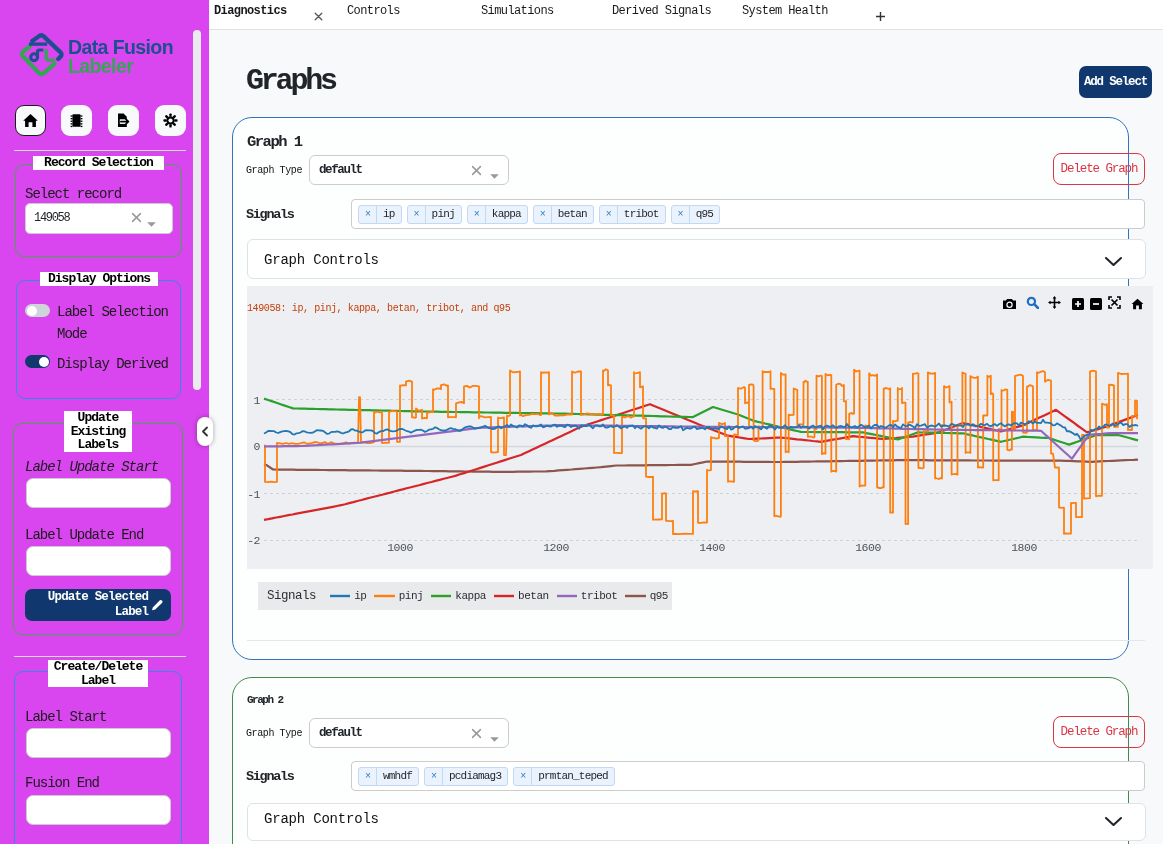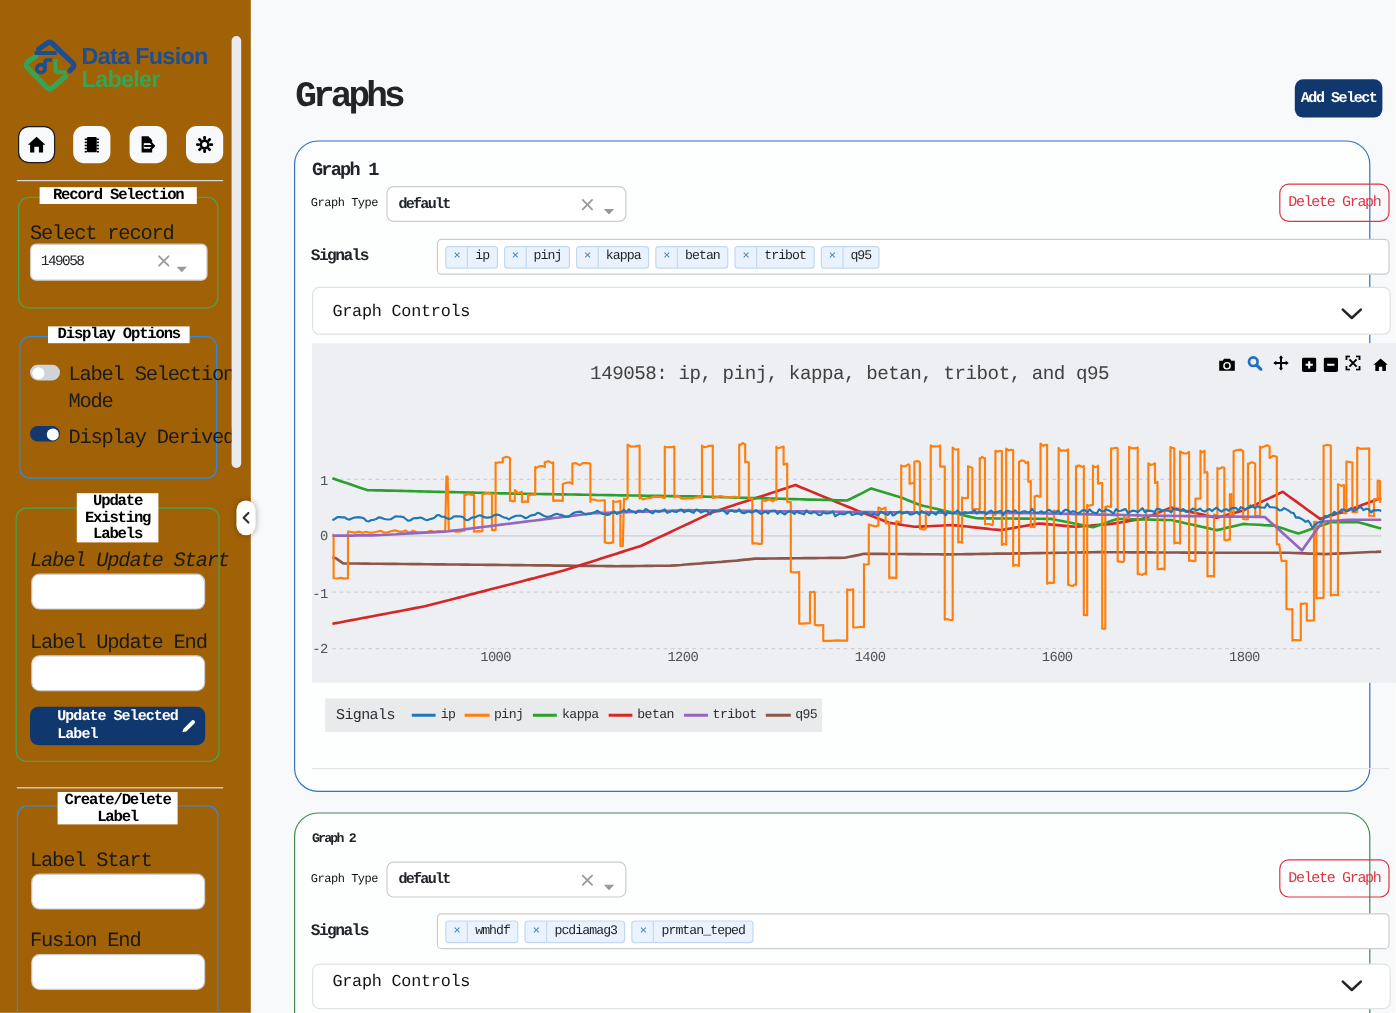--- a/index.html
+++ b/index.html
@@ -1,33 +1,33 @@
 <!DOCTYPE html>
 <html><head><meta charset="utf-8"><title>Data Fusion Labeler</title>
 <style>
 *{margin:0;padding:0;box-sizing:border-box}
 html,body{width:1163px;height:844px;overflow:hidden;background:#fff;
  font-family:"Liberation Mono",monospace;color:#212529}
 .abs{position:absolute}
-#side{position:absolute;left:0;top:0;width:209px;height:844px;background:#a16207;z-index:2}
+#side{position:absolute;left:0;top:0;width:209px;height:844px;background:#d946ef;z-index:2}
 #thumb{position:absolute;left:193px;top:30px;width:8px;height:360px;background:#e9ebee;border-radius:4px}
 #handle{position:absolute;left:197px;top:417px;width:16px;height:29px;background:#fff;border-radius:8px;
  box-shadow:0 0 5px rgba(0,0,0,.35);z-index:9;display:flex;align-items:center;justify-content:center}
 .ibtn{position:absolute;top:105px;width:31px;height:31px;background:#f8f9fa;border-radius:9px;
  display:flex;align-items:center;justify-content:center}
 .fs{position:absolute;border-radius:9px}
 .leg{position:absolute;background:#fff;text-align:center;font-weight:bold;font-size:13px;letter-spacing:-1px;color:#000;line-height:13.5px;padding:0 4px}
-.flabel{position:absolute;font-size:17px;letter-spacing:-1.0px;color:#1a1a1a}
+.flabel{position:absolute;font-size:14px;letter-spacing:-1.0px;color:#1a1a1a}
 .inp{position:absolute;background:#fff;border:1px solid #ccc;border-radius:7px}
 .toggle{position:absolute;width:25px;height:13px;border-radius:7px}
 .knob{position:absolute;top:1.5px;width:10px;height:10px;border-radius:50%;background:#fff}
 #main{position:absolute;left:209px;top:0;width:954px;height:844px;background:#f8f9fa}
 #tabbar{position:absolute;left:0;top:0;width:954px;height:30px;background:#fff;border-bottom:1px solid #dee2e6}
 .tab{position:absolute;top:4px;font-size:12px;letter-spacing:-0.6px;color:#16181b}
-.card{position:absolute;left:36px;width:897px;background:#fdfefe;border-radius:20px}
+.card{position:absolute;left:23px;width:897px;background:#fdfefe;border-radius:20px}
 .gt-label{position:absolute;font-size:10px;letter-spacing:-0.4px;color:#111}
 .dd{position:absolute;background:#fff;border:1px solid #ccc;border-radius:6px}
 .delbtn{position:absolute;width:92px;height:32px;border:1px solid #dc3545;border-radius:8px;color:#dc3545;
  font-size:12.5px;letter-spacing:-1.1px;display:flex;align-items:center;justify-content:center;background:transparent}
 .sig{position:absolute;font-weight:bold;font-size:13.5px;letter-spacing:-1.3px}
 .selbox{position:absolute;background:#fff;border:1px solid #ccc;border-radius:4px;display:flex;align-items:center;padding-left:6px;gap:5px}
 .chip{height:19px;background:#e9f2fd;border:1px solid #c1d9f2;border-radius:3px;
  display:flex;align-items:stretch;font-size:11px;letter-spacing:-0.8px;flex:0 0 auto}
 .chipx{display:flex;align-items:center;justify-content:center;width:18px;color:#2e7cc4;
  border-right:1px solid #c1d9f2;font-size:10px}
@@ -118,21 +118,21 @@
     </div>
  <div class="flabel" style="left:57px;top:356px;">Display Derived</div>
 
  <div class="fs" style="left:13px;top:423px;width:170px;height:212px;border:1.6px solid #47a54e"></div>
  <div class="leg" style="left:64px;top:411px;width:68px">Update Existing Labels</div>
  <div class="flabel" style="left:25px;top:459px;font-style:italic;">Label Update Start</div>
  <div class="inp" style="left:26px;top:478px;width:145px;height:30px"></div>
  <div class="flabel" style="left:25px;top:527px;">Label Update End</div>
  <div class="inp" style="left:26px;top:546px;width:145px;height:30px"></div>
  <div class="abs navybtn" style="left:25px;top:589px;width:146px;height:32px;font-size:12.5px;letter-spacing:-0.8px;line-height:1.2">
-   <div style="text-align:left">Update Selected<br>Label</div>
+   <div style="text-align:right">Update Selected<br>Label</div>
    <div class="abs" style="right:6px;top:8px"><svg width="15" height="15" viewBox="0 0 15 15" style="">
           <path d="M2 13.2 2.8 10.4 9.6 3.6q1.2-1.2 2.4 0t0 2.4L5.2 12.6z" fill="#fff"></path>
         </svg></div>
  </div>
 
  <div class="abs" style="left:14px;top:656px;width:172px;border-top:1px solid #d8dbde"></div>
  <div class="fs" style="left:14px;top:671px;width:168px;height:200px;border:1.6px solid #2e8be0"></div>
  <div class="leg" style="left:48px;top:660px;width:100px">Create/Delete Label</div>
  <div class="flabel" style="left:25px;top:709px;">Label Start</div>
  <div class="inp" style="left:26px;top:728px;width:145px;height:30px"></div>
@@ -142,20 +142,33 @@
  <div id="thumb"></div>
  <div id="handle">
       <svg width="8" height="11" viewBox="0 0 8 11" style="">
         <path d="M6 1.5 L2 5.5 L6 9.5" stroke="#333" stroke-width="1.8" fill="none" stroke-linecap="round" stroke-linejoin="round"></path>
       </svg>
     </div>
 </div>
 
 <div id="main">
 
+<div id="tabbar">
+ <span class="tab" style="left:5px;font-weight:bold">Diagnostics</span>
+ <span class="abs" style="left:104px;top:9px"><svg width="11" height="11" viewBox="0 0 11 11" style="">
+          <path d="M2.2 2.2 L8.8 8.8 M8.8 2.2 L2.2 8.8" stroke="#555" stroke-width="1.3" stroke-linecap="round"></path>
+        </svg></span>
+ <span class="tab" style="left:138px">Controls</span>
+ <span class="tab" style="left:272px">Simulations</span>
+ <span class="tab" style="left:403px">Derived Signals</span>
+ <span class="tab" style="left:533px">System Health</span>
+ <span class="abs" style="left:666px;top:9px"><svg width="11" height="11" viewBox="0 0 11 11" style="">
+          <path d="M5.5 1 V10 M1 5.5 H10" stroke="#333" stroke-width="1.4"></path>
+        </svg></span>
+</div>
  <div class="abs" style="left:37px;top:64px;font-size:30px;font-weight:bold;letter-spacing:-3.2px">Graphs</div>
  <div class="abs navybtn" style="left:870px;top:66px;width:73px;height:32px;font-size:12.5px;letter-spacing:-1.2px">Add Select</div>
 
 <div class="card" style="top:117px;height:543px;border:1.6px solid #3273bd">
  <div class="abs" style="left:14px;top:15px;font-size:15.5px;font-weight:bold;letter-spacing:-1.5px">Graph 1</div>
  <div class="gt-label" style="left:13px;top:47px">Graph Type</div>
  <div class="dd" style="left:76px;top:37px;width:200px;height:30px">
    <span class="abs" style="left:9px;top:7px;font-size:12.5px;font-weight:bold;letter-spacing:-1.4px">default</span>
    <span class="abs" style="left:160px;top:8px"><svg width="13" height="13" viewBox="0 0 13 13" style="">
             <path d="M2.6 2.6 L10.4 10.4 M10.4 2.6 L2.6 10.4" stroke="#999" stroke-width="1.5" stroke-linecap="round"></path>
@@ -220,21 +233,21 @@
           <text x="465" y="265" text-anchor="middle" font-size="11.5" letter-spacing="-0.5" fill="#4c5257" font-family="Liberation Mono">1400</text>
           <text x="621" y="265" text-anchor="middle" font-size="11.5" letter-spacing="-0.5" fill="#4c5257" font-family="Liberation Mono">1600</text>
           <text x="777" y="265" text-anchor="middle" font-size="11.5" letter-spacing="-0.5" fill="#4c5257" font-family="Liberation Mono">1800</text>
           <path d="M17.0,178.4 L20.0,179.3 L26.0,183.5 L30.0,183.6 L34.0,183.6 L38.0,183.6 L42.0,183.7 L46.0,183.7 L50.0,183.8 L54.0,183.8 L58.0,183.8 L62.0,183.9 L66.0,183.9 L70.0,183.9 L74.0,184.0 L78.0,184.0 L82.0,184.1 L86.0,184.1 L90.0,184.1 L94.0,184.2 L98.0,184.2 L102.0,184.3 L106.0,184.3 L110.0,184.3 L114.0,184.4 L118.0,184.4 L122.0,184.4 L126.0,184.5 L130.0,184.5 L134.0,184.6 L138.0,184.6 L142.0,184.6 L146.0,184.7 L150.0,184.7 L154.0,184.7 L158.0,184.8 L162.0,184.8 L166.0,184.9 L170.0,184.9 L174.0,184.9 L178.0,185.0 L182.0,185.0 L186.0,185.1 L190.0,185.1 L194.0,185.2 L198.0,185.2 L202.0,185.3 L206.0,185.3 L210.0,185.4 L214.0,185.4 L218.0,185.5 L222.0,185.5 L226.0,185.6 L230.0,185.6 L234.0,185.6 L238.0,185.7 L242.0,185.7 L246.0,185.8 L250.0,185.8 L254.0,185.9 L258.1,185.8 L262.2,185.8 L266.3,185.8 L270.4,185.7 L274.5,185.7 L278.5,185.6 L282.6,185.6 L286.7,185.5 L290.8,185.5 L294.9,185.5 L299.0,185.4 L303.2,185.1 L307.5,184.8 L311.7,184.4 L315.9,184.1 L320.2,183.8 L324.4,183.5 L328.6,183.1 L332.8,182.8 L337.1,182.5 L341.3,182.2 L345.5,181.8 L349.8,181.5 L354.0,181.2 L359.0,180.6 L364.0,180.1 L369.0,179.5 L373.2,179.5 L377.3,179.5 L381.5,179.4 L385.7,179.4 L389.8,179.3 L394.0,179.3 L398.2,179.3 L402.3,179.2 L406.5,179.2 L410.7,179.1 L414.8,179.1 L419.0,179.1 L423.2,179.0 L427.3,179.0 L431.5,178.9 L435.7,178.9 L439.8,178.9 L444.0,178.8 L448.0,178.0 L452.0,177.2 L456.0,176.4 L460.0,175.5 L464.1,175.6 L468.2,175.6 L472.3,175.6 L476.4,175.6 L480.6,175.7 L484.7,175.7 L488.8,175.7 L492.9,175.7 L497.0,175.8 L501.1,175.8 L505.2,175.8 L509.3,175.9 L513.4,175.9 L517.6,175.9 L521.7,175.9 L525.8,176.0 L529.9,176.0 L534.0,176.0 L538.0,175.9 L542.0,175.9 L546.0,175.8 L550.0,175.8 L554.0,175.7 L558.0,175.6 L562.0,175.6 L566.0,175.5 L570.0,175.4 L574.0,175.4 L578.0,175.3 L582.0,175.3 L586.0,175.2 L590.0,175.1 L594.0,175.1 L598.0,175.0 L602.0,174.9 L606.0,174.9 L610.0,174.8 L614.0,174.8 L618.0,174.7 L622.0,174.6 L626.0,174.6 L630.0,174.5 L634.0,174.4 L638.0,174.4 L642.0,174.3 L646.0,174.3 L650.0,174.2 L654.0,174.1 L658.0,174.1 L662.0,174.2 L666.0,174.2 L670.0,174.2 L674.0,174.2 L678.0,174.2 L682.0,174.3 L686.0,174.3 L690.0,174.3 L694.0,174.3 L698.0,174.3 L702.0,174.4 L706.0,174.4 L710.0,174.4 L714.0,174.4 L718.0,174.4 L722.0,174.4 L726.0,174.5 L730.0,174.5 L734.0,174.5 L738.0,174.5 L742.0,174.5 L746.0,174.6 L750.0,174.6 L754.0,174.6 L758.0,174.6 L762.0,174.6 L766.0,174.6 L770.0,174.6 L774.0,174.6 L778.0,174.6 L782.0,174.6 L786.0,174.6 L790.0,174.6 L794.0,174.6 L798.0,174.6 L802.0,174.6 L806.0,174.6 L810.0,174.6 L814.0,174.6 L818.3,174.8 L822.6,174.9 L826.9,175.1 L831.1,175.3 L835.4,175.4 L839.7,175.6 L844.0,175.8 L848.3,175.6 L852.5,175.4 L856.8,175.2 L861.1,175.0 L865.4,174.8 L869.6,174.6 L873.9,174.4 L878.2,174.2 L882.5,174.0 L886.7,173.9 L891.0,173.7" fill="none" stroke="#8c564b" stroke-width="2.2" stroke-linejoin="round"></path>
           <path d="M17.0,233.8 L21.1,233.1 L25.1,232.3 L29.2,231.5 L33.2,230.8 L37.3,230.0 L41.3,229.2 L45.4,228.5 L49.4,227.7 L53.5,226.9 L57.5,226.2 L61.6,225.4 L65.6,224.6 L69.7,223.9 L73.7,223.1 L77.8,222.3 L81.8,221.6 L85.9,220.8 L89.9,220.0 L94.0,219.2 L98.1,218.2 L102.2,217.1 L106.3,216.1 L110.4,215.0 L114.5,214.0 L118.6,212.9 L122.8,211.8 L126.9,210.8 L131.0,209.7 L135.1,208.7 L139.2,207.6 L143.3,206.6 L147.4,205.5 L151.5,204.4 L155.6,203.4 L159.7,202.3 L163.8,201.3 L167.9,200.2 L172.0,199.2 L176.1,198.1 L180.2,197.0 L184.4,196.0 L188.5,194.9 L192.6,193.9 L196.7,192.8 L200.8,191.8 L204.9,190.7 L209.0,189.6 L213.1,188.3 L217.1,187.1 L221.2,185.8 L225.2,184.5 L229.3,183.2 L233.4,181.9 L237.4,180.6 L241.5,179.3 L245.6,178.0 L249.6,176.7 L253.7,175.4 L257.8,174.1 L261.8,172.8 L265.9,171.5 L269.9,170.3 L274.0,169.0 L278.0,167.1 L282.0,165.2 L286.0,163.3 L290.0,161.4 L294.0,159.6 L298.0,157.7 L302.0,155.8 L306.0,153.9 L310.0,152.0 L314.0,150.2 L318.0,148.3 L322.0,146.4 L326.0,144.5 L330.0,142.6 L334.0,140.8 L338.1,139.4 L342.1,138.1 L346.2,136.8 L350.2,135.5 L354.3,134.1 L358.4,132.8 L362.4,131.5 L366.5,130.1 L370.5,128.8 L374.6,127.5 L378.6,126.2 L382.7,124.8 L386.8,123.5 L390.8,122.2 L394.9,120.9 L398.9,119.5 L403.0,118.2 L407.2,120.0 L411.5,121.7 L415.8,123.5 L420.0,125.2 L424.2,127.0 L428.5,128.8 L432.8,130.5 L437.0,132.3 L441.2,134.1 L445.5,135.8 L449.8,137.6 L454.0,139.4 L458.5,141.1 L463.0,142.8 L467.5,144.5 L472.0,146.2 L476.5,148.0 L481.0,149.7 L485.2,150.3 L489.4,151.0 L493.6,151.7 L497.8,152.3 L502.0,153.0 L506.0,152.8 L510.0,152.6 L514.0,152.5 L518.0,152.3 L522.0,152.1 L526.0,151.9 L530.0,151.7 L534.0,151.6 L538.0,152.0 L542.0,152.4 L546.0,152.8 L550.0,153.3 L554.0,153.7 L558.0,154.1 L562.0,154.5 L566.0,155.0 L570.0,155.4 L574.0,155.8 L578.0,155.1 L582.0,154.4 L586.0,153.7 L590.0,153.0 L594.0,152.3 L598.0,151.6 L602.0,150.9 L606.0,150.2 L610.3,150.6 L614.6,151.0 L618.9,151.4 L623.1,151.8 L627.4,152.2 L631.7,152.6 L636.0,153.0 L640.3,152.6 L644.6,152.3 L648.9,152.0 L653.1,151.6 L657.4,151.3 L661.7,151.0 L666.0,150.6 L670.3,149.9 L674.7,149.2 L679.0,148.5 L683.3,147.8 L687.7,147.1 L692.0,146.4 L696.0,144.8 L700.0,143.3 L704.0,141.7 L708.0,140.1 L712.0,138.6 L716.0,137.0 L720.2,137.9 L724.4,138.9 L728.7,139.8 L732.9,140.8 L737.1,141.7 L741.3,142.6 L745.6,143.6 L749.8,144.5 L754.0,145.5 L758.4,144.2 L762.8,143.0 L767.2,141.8 L771.6,140.6 L776.0,139.4 L780.1,137.4 L784.2,135.5 L788.4,133.5 L792.5,131.6 L796.6,129.7 L800.8,127.7 L804.9,125.8 L809.0,123.8 L813.4,127.1 L817.9,130.3 L822.3,133.5 L826.7,136.7 L831.1,140.0 L835.6,143.2 L840.0,146.4 L844.8,145.0 L849.5,143.6 L854.2,142.2 L859.0,140.8 L863.0,139.3 L867.0,137.8 L871.0,136.4 L875.0,134.9 L879.0,133.4 L883.0,131.9 L887.0,130.5 L891.0,129.0" fill="none" stroke="#d62728" stroke-width="2.2" stroke-linejoin="round"></path>
           <path d="M17.0,112.6 L21.1,114.0 L25.3,115.4 L29.4,116.8 L33.6,118.2 L37.7,119.6 L41.9,121.0 L46.0,122.4 L50.0,122.5 L54.0,122.6 L58.0,122.7 L62.0,122.8 L66.0,122.9 L70.0,123.0 L74.0,123.1 L78.0,123.2 L82.0,123.3 L86.0,123.4 L90.0,123.5 L94.0,123.6 L98.0,123.7 L102.0,123.8 L106.0,123.9 L110.0,124.0 L114.0,124.1 L118.0,124.1 L122.0,124.2 L126.0,124.3 L130.0,124.4 L134.0,124.5 L138.0,124.6 L142.0,124.7 L146.0,124.8 L150.0,124.9 L154.0,125.0 L158.0,125.1 L162.0,125.2 L166.0,125.3 L170.0,125.4 L174.0,125.5 L178.0,125.5 L182.0,125.6 L186.0,125.7 L190.0,125.7 L194.0,125.8 L198.0,125.8 L202.0,125.9 L206.0,126.0 L210.0,126.0 L214.0,126.1 L218.0,126.1 L222.0,126.2 L226.0,126.3 L230.0,126.3 L234.0,126.4 L238.0,126.5 L242.0,126.5 L246.0,126.6 L250.0,126.6 L254.0,126.7 L258.0,126.8 L262.0,126.8 L266.0,126.9 L270.0,126.9 L274.0,127.0 L278.0,127.1 L282.0,127.1 L286.0,127.2 L290.0,127.2 L294.0,127.3 L298.0,127.4 L302.0,127.4 L306.0,127.5 L310.0,127.5 L314.0,127.6 L318.0,127.7 L322.0,127.8 L326.0,127.9 L330.0,128.0 L334.0,128.1 L338.0,128.2 L342.0,128.3 L346.0,128.4 L350.0,128.6 L354.0,128.7 L358.0,128.8 L362.0,128.9 L366.0,129.0 L370.0,129.1 L374.0,129.2 L378.0,129.3 L382.0,129.4 L386.0,129.5 L390.0,129.6 L394.0,129.7 L398.0,129.8 L402.0,129.9 L406.0,130.0 L410.0,130.1 L414.0,130.3 L418.0,130.4 L422.0,130.5 L426.0,130.6 L430.0,130.7 L434.0,130.8 L438.0,130.9 L442.0,131.0 L446.0,131.1 L450.0,129.1 L454.0,127.1 L458.0,125.1 L462.0,123.0 L466.0,121.0 L470.2,122.3 L474.3,123.5 L478.5,124.8 L482.7,126.0 L486.8,127.3 L491.0,128.5 L496.0,130.6 L501.0,132.6 L506.0,134.6 L510.0,135.6 L514.0,136.5 L518.0,137.5 L522.0,138.4 L526.0,139.4 L530.0,140.3 L534.0,141.2 L538.0,142.2 L542.0,143.1 L546.0,144.1 L550.0,145.0 L554.0,145.9 L558.1,146.0 L562.3,146.0 L566.4,146.0 L570.5,146.1 L574.7,146.1 L578.8,146.1 L582.9,146.1 L587.1,146.2 L591.2,146.2 L595.3,146.2 L599.5,146.3 L603.6,146.3 L607.7,146.3 L611.9,146.4 L616.0,146.4 L620.4,147.3 L624.8,148.2 L629.1,149.0 L633.5,149.9 L637.9,150.8 L642.2,151.7 L646.6,152.6 L651.0,153.4 L655.0,152.0 L659.0,150.6 L663.0,149.2 L667.0,147.8 L671.0,146.4 L675.1,146.5 L679.2,146.6 L683.3,146.7 L687.4,146.7 L691.5,146.8 L695.5,146.9 L699.6,147.0 L703.7,147.1 L707.8,147.2 L711.9,147.3 L716.0,147.3 L720.2,148.3 L724.4,149.2 L728.7,150.2 L732.9,151.1 L737.1,152.0 L741.3,153.0 L745.6,153.9 L749.8,154.9 L754.0,155.8 L758.4,154.8 L762.8,153.7 L767.2,152.7 L771.6,151.7 L776.0,150.6 L780.3,150.9 L784.7,151.1 L789.0,151.3 L793.3,151.6 L797.7,151.8 L802.0,152.0 L806.0,153.4 L810.0,154.7 L814.0,156.0 L818.0,157.3 L822.0,158.6 L826.5,157.1 L831.0,155.5 L835.5,153.9 L840.0,152.4 L844.5,150.8 L849.0,149.2 L853.6,149.2 L858.2,149.2 L862.8,149.2 L867.4,149.2 L872.0,149.2 L876.8,150.5 L881.5,151.8 L886.2,153.1 L891.0,154.4" fill="none" stroke="#2ca02c" stroke-width="2.2" stroke-linejoin="round"></path>
           <path d="M17.0,159.6 L18.0,159.6 L18.0,195.8 L18.0,195.9 L21.0,196.1 L24.0,195.6 L27.0,196.2 L30.0,195.8 L30.0,158.1 L30.0,156.9 L33.0,157.3 L36.0,157.9 L39.0,157.0 L42.0,157.9 L45.0,157.1 L48.0,157.9 L51.0,157.8 L54.0,157.1 L57.0,156.3 L60.0,157.8 L63.0,157.5 L66.0,156.7 L69.0,156.0 L72.0,156.8 L75.0,157.2 L78.0,156.0 L81.0,157.9 L84.0,156.2 L87.0,157.4 L90.0,157.7 L93.0,157.8 L96.0,157.4 L99.0,156.3 L102.0,157.6 L105.0,156.8 L108.0,156.7 L110.0,157.0 L111.0,156.7 L112.0,111.1 L113.0,111.1 L114.0,156.3 L114.0,156.5 L117.0,156.2 L120.0,157.1 L123.0,157.1 L126.0,156.3 L127.0,156.3 L127.0,126.2 L127.0,127.0 L130.0,125.7 L133.0,126.4 L135.0,126.2 L135.0,126.2 L135.0,156.7 L135.0,157.1 L138.0,156.6 L141.0,156.8 L142.0,156.7 L142.0,156.7 L142.0,125.7 L142.0,126.3 L145.0,124.9 L148.0,125.2 L150.0,125.7 L150.0,125.7 L150.0,155.8 L152.0,155.8 L153.0,155.8 L153.0,99.4 L153.0,100.1 L156.0,99.2 L159.0,99.4 L159.0,99.4 L159.0,99.4 L159.0,95.6 L159.0,95.6 L162.0,94.6 L165.0,95.6 L165.0,95.6 L165.0,131.4 L165.0,130.9 L168.0,131.8 L169.0,131.4 L169.0,131.4 L169.0,123.8 L169.0,122.5 L172.0,124.9 L175.0,123.8 L175.0,123.8 L175.0,132.3 L175.0,132.5 L178.0,131.8 L180.0,132.3 L180.0,132.3 L180.0,126.2 L180.0,127.2 L183.0,126.2 L186.0,126.2 L186.0,126.2 L186.0,126.2 L186.0,103.2 L186.0,104.5 L189.0,102.7 L192.0,102.4 L194.0,103.2 L194.0,103.2 L194.0,103.2 L194.0,99.4 L194.0,99.2 L197.0,98.3 L200.0,99.9 L201.0,99.4 L201.0,99.4 L201.0,131.4 L201.0,131.0 L204.0,131.2 L207.0,131.2 L209.0,131.4 L209.0,131.4 L209.0,117.3 L209.0,117.4 L212.0,116.3 L215.0,116.0 L217.0,117.3 L217.0,117.3 L217.0,117.3 L217.0,100.3 L217.0,100.4 L220.0,99.9 L223.0,101.6 L226.0,99.8 L229.0,99.9 L232.0,100.3 L232.0,100.3 L232.0,132.3 L232.0,130.0 L235.0,130.3 L238.0,131.3 L241.0,131.1 L244.0,130.9 L244.0,166.1 L244.0,166.0 L247.0,166.6 L250.0,166.2 L251.0,166.1 L251.0,131.4 L251.0,132.0 L254.0,132.1 L257.0,131.4 L257.0,169.0 L259.0,169.0 L260.0,129.5 L260.0,130.3 L263.0,129.5 L263.0,129.5 L263.0,85.3 L263.0,84.5 L266.0,86.3 L269.0,86.0 L272.0,85.6 L273.0,85.3 L273.0,85.3 L273.0,129.5 L273.0,128.0 L276.0,130.2 L279.0,129.2 L282.0,128.9 L285.0,127.9 L288.0,128.1 L291.0,128.0 L293.0,129.0 L294.0,129.0 L294.0,86.2 L294.0,86.9 L297.0,86.5 L300.0,86.6 L302.0,86.2 L302.0,86.2 L302.0,128.5 L302.0,127.5 L305.0,127.2 L308.0,129.5 L311.0,129.5 L314.0,129.3 L317.0,129.3 L320.0,128.6 L323.0,128.3 L324.0,128.5 L325.0,128.5 L325.0,85.3 L325.0,86.0 L328.0,86.7 L331.0,85.5 L334.0,85.3 L334.0,85.3 L334.0,128.5 L334.0,128.9 L337.0,128.4 L340.0,127.3 L343.0,128.0 L346.0,128.5 L349.0,128.2 L352.0,128.0 L355.0,128.5 L356.0,128.5 L356.0,84.4 L356.0,85.6 L359.0,83.2 L361.0,84.4 L361.0,84.4 L361.0,84.4 L361.0,99.4 L361.0,98.6 L364.0,99.4 L364.0,99.4 L364.0,129.5 L367.0,129.5 L367.0,167.1 L367.0,166.7 L370.0,166.8 L373.0,167.2 L375.0,167.1 L375.0,132.3 L375.0,130.7 L378.0,131.5 L381.0,130.0 L384.0,131.7 L386.0,130.4 L387.0,130.4 L387.0,86.2 L387.0,87.5 L390.0,87.1 L393.0,86.2 L393.0,86.2 L393.0,86.2 L393.0,100.3 L393.0,101.3 L396.0,100.3 L396.0,100.3 L396.0,132.3 L399.0,132.3 L399.0,189.6 L399.0,190.7 L402.0,191.0 L405.0,191.0 L406.0,190.6 L406.0,233.4 L406.0,233.7 L409.0,233.7 L412.0,233.5 L415.0,233.4 L415.0,207.5 L415.0,207.9 L418.0,207.1 L419.0,207.5 L419.0,234.8 L419.0,234.7 L422.0,235.1 L425.0,235.0 L426.0,234.8 L426.0,247.9 L426.0,248.0 L429.0,248.0 L432.0,248.1 L435.0,247.8 L438.0,247.7 L441.0,247.9 L444.0,247.9 L446.0,247.9 L446.0,205.1 L446.0,205.5 L449.0,205.5 L451.0,205.1 L451.0,236.6 L451.0,236.8 L454.0,236.9 L457.0,236.3 L460.0,236.6 L460.0,184.0 L460.0,184.3 L463.0,184.4 L464.0,184.0 L464.0,152.0 L464.0,151.2 L467.0,152.0 L470.0,152.7 L471.0,152.0 L472.0,152.0 L472.0,137.0 L472.0,136.9 L475.0,138.3 L478.0,137.0 L478.0,137.0 L478.0,150.2 L478.0,150.1 L481.0,150.2 L481.0,195.8 L481.0,195.3 L484.0,195.4 L487.0,195.8 L487.0,148.8 L487.0,148.4 L490.0,149.2 L491.0,148.8 L491.0,148.8 L491.0,101.8 L491.0,102.1 L494.0,102.7 L497.0,101.0 L498.0,101.8 L498.0,101.8 L498.0,101.8 L498.0,117.3 L498.0,117.2 L501.0,116.5 L502.0,117.3 L502.0,117.3 L502.0,141.7 L502.0,141.7 L502.0,99.7 L502.0,98.8 L504.0,98.3 L506.0,98.7 L506.6,99.7 L506.6,154.3 L506.6,154.5 L508.6,155.1 L510.6,155.1 L511.5,154.3 L511.5,140.9 L511.5,140.1 L513.5,141.0 L515.5,140.1 L515.6,140.9 L515.6,140.9 L515.6,85.2 L515.6,85.6 L517.6,86.0 L519.6,86.0 L521.6,86.1 L523.5,85.2 L523.5,102.9 L523.5,102.2 L525.5,102.9 L527.3,102.9 L527.3,230.3 L527.3,229.8 L529.3,229.9 L531.3,230.4 L533.3,230.9 L533.9,230.3 L533.9,230.3 L533.9,88.3 L533.9,87.0 L535.9,88.6 L537.9,88.6 L538.6,88.3 L538.6,166.3 L538.6,165.5 L540.6,165.7 L541.7,166.3 L541.7,128.9 L541.7,128.6 L543.7,129.2 L545.7,128.8 L546.7,128.9 L546.7,128.9 L546.7,103.8 L546.7,102.5 L548.7,103.4 L550.3,103.8 L550.3,137.9 L550.3,138.5 L552.3,138.4 L554.3,138.3 L556.3,138.4 L556.5,137.9 L556.5,137.9 L556.5,95.8 L556.5,96.9 L558.5,94.7 L560.5,96.2 L560.8,95.8 L560.8,150.8 L560.8,150.8 L562.8,150.7 L564.8,150.7 L566.8,151.7 L567.5,150.8 L567.5,142.5 L567.5,142.0 L569.5,143.1 L569.5,142.5 L569.5,142.5 L569.5,89.8 L569.5,89.6 L571.5,90.3 L573.5,89.7 L574.9,89.8 L574.9,167.7 L574.9,168.1 L576.9,167.1 L578.5,167.7 L578.5,167.7 L578.5,89.1 L578.5,87.9 L580.5,89.3 L582.5,88.8 L584.3,89.1 L584.3,185.6 L584.3,185.7 L586.3,184.8 L588.3,185.2 L589.2,185.6 L589.2,185.6 L589.2,99.0 L589.2,98.8 L591.2,97.7 L593.2,98.0 L595.2,100.0 L596.9,99.0 L596.9,114.9 L596.9,115.4 L598.9,115.7 L599.0,114.9 L599.0,153.3 L599.0,152.9 L601.0,153.0 L602.2,153.3 L602.2,127.7 L602.2,128.3 L604.2,126.9 L606.2,127.9 L607.1,127.7 L607.1,127.7 L607.1,84.6 L607.1,83.6 L609.1,85.5 L611.1,84.8 L612.6,84.6 L612.6,199.6 L612.6,200.5 L614.6,199.5 L616.6,199.7 L618.3,199.6 L618.3,139.4 L618.3,139.4 L620.3,140.2 L622.2,139.4 L622.2,139.4 L622.2,88.5 L622.2,87.2 L624.2,89.7 L626.2,89.2 L628.2,89.8 L630.1,88.5 L630.1,201.5 L630.1,200.9 L632.1,202.0 L634.1,202.2 L636.1,200.7 L636.7,201.5 L636.7,201.5 L636.7,102.3 L636.7,103.6 L638.7,101.8 L640.7,102.5 L642.7,103.5 L643.2,102.3 L643.2,226.7 L643.2,226.0 L645.2,226.7 L646.0,226.7 L646.0,134.7 L646.0,135.1 L648.0,135.4 L650.0,134.7 L650.8,134.7 L650.8,134.7 L650.8,101.9 L650.8,102.9 L652.8,103.2 L654.8,102.8 L655.0,101.9 L655.0,116.6 L655.0,117.0 L657.0,116.6 L658.5,116.6 L658.5,238.0 L658.5,237.6 L660.5,237.9 L661.1,238.0 L661.1,136.4 L661.1,137.1 L663.1,135.8 L665.1,136.5 L665.9,136.4 L665.9,136.4 L665.9,87.6 L665.9,87.9 L667.9,87.6 L669.9,87.1 L671.4,87.6 L671.4,181.7 L671.4,181.9 L673.4,182.0 L675.4,182.5 L676.7,181.7 L676.7,144.9 L676.7,145.4 L678.7,145.5 L680.7,145.7 L680.9,144.9 L680.9,144.9 L680.9,86.9 L680.9,86.4 L682.9,87.5 L684.9,87.6 L686.9,87.5 L688.1,86.9 L688.1,192.6 L688.1,191.7 L690.1,192.5 L692.1,193.1 L694.1,191.7 L695.0,192.6 L695.0,138.9 L695.0,139.1 L697.0,138.9 L697.0,138.9 L697.0,138.9 L697.0,100.1 L697.0,100.1 L699.0,101.5 L701.0,100.8 L702.5,100.1 L702.5,115.6 L702.5,116.5 L704.5,116.0 L704.6,115.6 L704.6,188.6 L704.6,188.3 L706.6,188.2 L708.6,187.9 L710.5,188.6 L710.5,139.5 L710.5,140.2 L712.5,139.1 L714.5,139.2 L715.4,139.5 L715.4,139.5 L715.4,87.6 L715.4,86.5 L717.4,87.3 L718.6,87.6 L718.6,167.0 L718.6,166.3 L720.6,166.4 L722.6,166.3 L723.4,167.0 L723.4,167.0 L723.4,90.6 L723.4,90.1 L725.4,91.4 L727.4,91.9 L729.4,91.7 L730.9,90.6 L730.9,181.6 L730.9,181.3 L732.9,181.2 L734.9,181.6 L736.2,181.6 L736.2,129.5 L736.2,129.5 L738.2,129.5 L740.2,129.2 L740.4,129.5 L740.4,129.5 L740.4,89.6 L740.4,90.3 L742.4,90.8 L743.8,89.6 L743.8,108.2 L743.8,107.7 L745.8,107.3 L746.2,108.2 L746.2,194.4 L746.2,193.9 L748.2,194.1 L750.2,194.1 L751.7,194.4 L751.7,143.3 L751.7,142.8 L753.7,143.6 L754.5,143.3 L754.5,143.3 L754.5,103.9 L754.5,105.1 L756.5,104.5 L758.5,103.4 L760.3,103.9 L760.3,163.7 L760.3,163.8 L762.3,164.5 L764.3,163.0 L764.9,163.7 L764.9,125.7 L764.9,126.6 L766.0,125.7 L766.0,144.1 L768.0,144.1 L768.0,90.0 L768.0,90.1 L771.0,89.1 L774.0,88.7 L776.0,90.0 L776.0,90.0 L776.0,146.4 L776.0,146.5 L779.0,146.8 L780.0,146.4 L780.0,146.4 L780.0,100.3 L780.0,101.2 L783.0,99.1 L786.0,100.3 L786.0,100.3 L786.0,144.1 L786.0,144.6 L789.0,143.9 L790.0,144.1 L790.0,144.1 L790.0,86.2 L790.0,87.3 L793.0,86.2 L796.0,85.0 L798.0,86.2 L798.0,86.2 L798.0,86.2 L798.0,94.7 L798.0,95.7 L801.0,93.8 L804.0,94.7 L804.0,94.7 L804.0,167.6 L806.0,167.6 L808.0,181.6 L808.0,181.6 L811.0,181.3 L812.0,181.6 L812.0,221.6 L812.0,221.4 L815.0,221.9 L817.0,221.6 L817.0,247.9 L817.0,247.3 L820.0,247.5 L823.0,247.7 L824.0,247.5 L824.0,216.9 L824.0,217.4 L827.0,216.9 L829.0,216.9 L829.0,231.0 L829.0,231.0 L832.0,231.2 L835.0,231.0 L835.0,148.8 L837.0,148.8 L837.0,212.2 L837.0,212.5 L840.0,212.3 L843.0,212.2 L843.0,85.3 L843.0,85.6 L846.0,84.7 L849.0,85.3 L849.0,209.9 L849.0,210.3 L852.0,209.6 L855.0,209.9 L855.0,118.2 L855.0,117.6 L858.0,118.9 L860.0,118.2 L860.0,141.7 L862.0,141.7 L862.0,99.4 L862.0,98.6 L865.0,99.0 L867.0,99.4 L867.0,140.8 L871.0,140.8 L871.0,87.6 L871.0,86.9 L874.0,88.0 L877.0,87.9 L880.0,87.9 L881.0,87.6 L881.0,144.1 L881.0,143.6 L884.0,144.0 L885.0,144.1 L885.0,129.9 L888.0,129.9 L888.0,114.9 L890.0,114.9 L890.0,132.3 L891.0,132.3" fill="none" stroke="#ff7f0e" stroke-width="1.8" stroke-linejoin="round"></path>
           <path d="M17.0,160.5 L21.1,160.4 L25.2,160.4 L29.3,160.3 L33.4,160.3 L37.6,160.2 L41.7,160.2 L45.8,160.1 L49.9,160.1 L54.0,160.0 L58.0,159.8 L62.0,159.6 L66.0,159.4 L70.0,159.2 L74.0,158.9 L78.0,158.7 L82.0,158.5 L86.0,158.3 L90.0,158.1 L94.0,157.8 L98.0,157.6 L102.0,157.4 L106.0,157.2 L110.0,157.0 L114.0,156.7 L118.0,156.2 L122.0,155.7 L126.0,155.2 L130.0,154.7 L134.0,154.2 L138.0,153.7 L142.0,153.2 L146.0,152.7 L150.0,152.2 L154.0,151.7 L158.0,151.2 L162.0,150.7 L166.0,150.2 L170.0,149.7 L174.0,149.2 L178.0,148.7 L182.0,148.2 L186.0,147.7 L190.0,147.2 L194.0,146.7 L198.0,146.2 L202.0,145.7 L206.0,145.2 L210.0,144.7 L214.0,144.2 L218.0,143.7 L222.0,143.2 L226.0,142.7 L230.0,142.2 L234.0,141.7 L238.0,141.6 L242.0,141.4 L246.0,141.3 L250.0,141.2 L254.0,141.1 L258.0,140.9 L262.0,140.8 L266.0,140.7 L270.0,140.5 L274.0,140.4 L278.0,140.3 L282.0,140.1 L286.0,140.0 L290.0,139.9 L294.0,139.8 L298.0,139.6 L302.0,139.5 L306.0,139.4 L310.0,139.2 L314.0,139.1 L318.0,139.2 L322.0,139.2 L326.0,139.3 L330.0,139.3 L334.0,139.4 L338.0,139.4 L342.0,139.4 L346.0,139.5 L350.0,139.5 L354.0,139.6 L358.0,139.6 L362.0,139.7 L366.0,139.7 L370.0,139.8 L374.0,139.8 L378.0,139.9 L382.0,139.9 L386.0,140.0 L390.0,140.0 L394.0,140.1 L398.0,140.1 L402.0,140.1 L406.0,140.2 L410.0,140.2 L414.0,140.3 L418.0,140.3 L422.0,140.4 L426.0,140.4 L430.0,140.5 L434.0,140.5 L438.0,140.6 L442.0,140.6 L446.0,140.7 L450.0,140.7 L454.0,140.8 L458.1,140.8 L462.1,140.8 L466.2,140.8 L470.2,140.9 L474.3,140.9 L478.3,140.9 L482.4,140.9 L486.4,141.0 L490.5,141.0 L494.5,141.0 L498.6,141.0 L502.6,141.1 L506.7,141.1 L510.8,141.1 L514.8,141.1 L518.9,141.2 L522.9,141.2 L527.0,141.2 L531.0,141.2 L535.1,141.3 L539.1,141.3 L543.2,141.3 L547.2,141.3 L551.3,141.4 L555.4,141.4 L559.4,141.4 L563.5,141.4 L567.5,141.5 L571.6,141.5 L575.6,141.5 L579.7,141.5 L583.7,141.6 L587.8,141.6 L591.8,141.6 L595.9,141.6 L599.9,141.7 L604.0,141.7 L608.0,141.8 L612.0,141.9 L616.0,142.0 L620.0,142.0 L624.0,142.1 L628.0,142.2 L632.0,142.3 L636.0,142.4 L640.0,142.5 L644.0,142.5 L648.0,142.6 L652.0,142.7 L656.0,142.8 L660.0,142.9 L664.0,143.0 L668.0,143.1 L672.0,143.1 L676.0,143.2 L680.0,143.3 L684.0,143.4 L688.0,143.5 L692.0,143.6 L696.0,143.6 L700.0,143.7 L704.0,143.8 L708.1,143.9 L712.2,143.9 L716.3,143.9 L720.4,144.0 L724.5,144.0 L728.5,144.1 L732.6,144.1 L736.7,144.2 L740.8,144.2 L744.9,144.2 L749.0,144.3 L753.1,144.3 L757.2,144.4 L761.3,144.4 L765.4,144.5 L769.5,144.5 L773.5,144.5 L777.6,144.6 L781.7,144.6 L785.8,144.7 L789.9,144.7 L794.0,144.8 L798.4,148.8 L802.9,152.7 L807.3,156.7 L811.7,160.7 L816.1,164.7 L820.6,168.7 L825.0,172.7 L829.2,166.7 L833.5,160.7 L837.8,154.7 L842.0,148.8 L846.4,148.4 L850.8,148.1 L855.2,147.8 L859.6,147.4 L864.0,147.1 L868.5,147.1 L873.0,147.1 L877.5,147.1 L882.0,147.1 L886.5,147.1 L891.0,147.1" fill="none" stroke="#9467bd" stroke-width="2.2" stroke-linejoin="round"></path>
           <path d="M17.0,147.5 L19.0,146.5 L21.1,145.0 L23.1,144.9 L25.1,145.1 L27.2,145.2 L29.2,146.5 L31.2,147.0 L33.2,146.1 L35.3,145.3 L37.3,145.1 L39.3,145.0 L41.4,145.3 L43.4,146.1 L45.4,148.2 L47.5,148.5 L49.5,147.3 L51.5,147.2 L53.5,146.5 L55.6,145.1 L57.6,145.4 L59.6,146.3 L61.7,146.7 L63.7,146.9 L65.7,146.7 L67.8,145.4 L69.8,144.2 L71.8,144.4 L73.8,144.5 L75.9,144.8 L77.9,146.3 L79.9,147.8 L82.0,147.6 L84.0,146.1 L86.0,145.8 L88.0,145.8 L90.0,145.3 L92.0,145.8 L94.0,146.9 L96.0,147.5 L98.0,146.7 L100.0,146.2 L102.0,145.4 L104.0,143.5 L106.0,143.2 L108.0,144.5 L110.0,144.6 L112.0,145.7 L114.0,146.4 L116.0,146.1 L118.0,144.5 L120.0,144.2 L122.0,144.3 L124.0,144.4 L126.0,145.1 L128.0,147.1 L130.0,147.5 L132.0,146.1 L134.0,145.1 L136.0,145.2 L138.0,144.0 L140.0,143.4 L142.0,144.2 L144.0,145.2 L146.0,145.3 L148.0,145.2 L150.0,144.6 L152.0,143.2 L154.0,142.9 L156.0,143.2 L158.0,144.3 L160.0,145.2 L162.0,145.6 L164.0,146.8 L166.0,145.5 L168.0,144.6 L170.0,143.8 L172.0,143.8 L174.0,143.7 L176.0,144.6 L178.0,145.9 L180.0,145.0 L182.0,143.7 L184.0,143.3 L186.0,142.9 L188.0,141.3 L190.0,141.9 L192.0,143.2 L194.0,144.2 L196.0,144.7 L198.0,144.5 L200.0,143.8 L202.0,142.7 L204.0,142.2 L206.0,142.8 L208.0,143.1 L210.0,144.0 L212.0,144.8 L214.0,144.6 L216.0,142.8 L218.0,141.4 L220.0,140.9 L222.0,140.5 L224.0,140.4 L226.0,141.6 L228.0,142.6 L230.0,142.1 L232.0,142.1 L234.0,141.3 L236.0,140.7 L238.0,139.7 L240.0,141.0 L242.0,142.2 L244.0,142.3 L246.0,143.1 L248.0,142.7 L250.0,141.1 L252.0,140.3 L254.0,142.3 L256.0,141.3 L258.0,140.4 L260.0,138.9 L262.0,140.8 L264.0,138.5 L266.0,139.9 L268.0,140.5 L270.0,141.5 L272.0,139.5 L274.0,139.6 L276.0,140.6 L278.0,138.2 L280.0,139.2 L282.0,140.9 L284.0,141.8 L286.0,139.4 L288.0,140.3 L290.0,140.3 L292.0,139.5 L294.0,138.5 L296.0,141.3 L298.0,140.7 L300.0,139.7 L302.0,140.4 L304.0,140.5 L306.0,139.1 L308.0,138.6 L310.0,140.8 L312.0,139.9 L314.0,139.5 L316.0,140.4 L318.0,141.3 L320.0,138.7 L322.0,139.1 L324.0,141.0 L326.0,140.2 L328.0,139.7 L330.0,140.4 L332.0,142.7 L334.0,139.4 L336.0,139.7 L338.0,140.2 L340.0,140.0 L342.0,138.6 L344.0,140.5 L346.0,142.2 L348.0,139.7 L350.0,139.4 L352.0,140.4 L354.0,140.3 L356.0,138.4 L358.0,141.3 L360.0,141.6 L362.0,140.9 L364.0,140.0 L366.0,141.2 L368.0,140.5 L370.0,139.1 L372.0,140.7 L374.0,142.3 L376.0,141.2 L378.0,140.4 L380.0,141.9 L382.0,139.9 L384.0,139.6 L386.0,139.5 L388.0,142.2 L390.0,140.2 L392.0,141.5 L394.0,142.7 L396.0,141.0 L398.0,140.0 L400.0,140.7 L402.0,142.3 L404.0,140.1 L406.0,141.5 L408.0,141.9 L410.0,142.6 L412.0,139.4 L414.0,141.3 L416.0,141.9 L418.0,140.6 L420.0,141.3 L422.0,143.0 L424.0,143.1 L426.0,141.0 L428.0,141.8 L430.0,141.8 L432.0,141.5 L434.0,140.2 L436.0,144.2 L438.0,142.9 L440.0,141.9 L442.0,142.5 L444.0,142.5 L446.0,141.2 L448.0,140.6 L450.0,143.2 L452.0,142.5 L454.0,142.1 L456.0,142.1 L458.0,143.3 L460.0,140.9 L462.0,141.0 L464.0,142.3 L466.0,143.0 L468.0,142.1 L470.0,142.9 L472.0,143.0 L474.0,140.2 L476.0,141.5 L478.0,142.3 L480.0,143.1 L482.0,140.5 L484.0,143.6 L486.0,142.8 L488.0,140.8 L490.0,140.2 L492.0,142.0 L494.0,141.2 L496.0,140.4 L498.0,142.6 L500.0,142.6 L502.0,141.9 L504.0,140.5 L506.0,142.7 L508.0,139.9 L510.0,141.1 L512.0,141.7 L514.0,143.4 L516.0,140.5 L518.0,141.5 L520.0,142.8 L522.0,140.1 L524.0,139.8 L526.0,141.2 L528.0,143.5 L530.0,140.7 L532.0,141.7 L534.0,142.1 L536.0,140.9 L538.0,139.3 L540.0,141.8 L542.0,142.4 L544.0,140.8 L546.0,141.6 L548.0,141.2 L550.0,140.8 L552.0,139.1 L554.0,141.8 L556.0,140.1 L558.0,140.8 L560.0,140.6 L562.0,142.5 L564.0,140.5 L566.0,139.5 L568.0,141.3 L570.0,140.8 L572.0,140.2 L574.0,139.7 L576.0,143.4 L578.0,140.3 L580.0,139.7 L582.0,140.3 L584.0,140.7 L586.0,139.3 L588.0,141.1 L590.0,141.7 L592.0,140.3 L594.0,140.0 L596.0,140.7 L598.0,141.1 L600.0,138.0 L602.0,140.6 L604.0,141.4 L606.0,140.9 L608.0,140.1 L610.0,141.5 L612.0,140.4 L614.0,138.8 L616.0,139.9 L618.0,141.2 L620.0,141.0 L622.0,139.5 L624.0,142.4 L626.0,140.0 L628.0,138.8 L630.0,139.0 L632.0,141.3 L634.0,140.0 L636.0,140.5 L638.0,142.0 L640.0,140.9 L642.0,139.4 L644.0,138.9 L646.0,141.2 L648.0,138.5 L650.0,140.4 L652.0,141.4 L654.0,141.9 L656.0,138.4 L658.0,139.9 L660.0,140.2 L662.0,138.5 L664.0,139.4 L666.0,140.5 L668.0,142.0 L670.0,138.3 L672.0,139.8 L674.0,139.6 L676.0,138.9 L678.0,138.2 L680.0,141.6 L682.0,140.4 L684.0,139.5 L686.0,139.8 L688.0,140.7 L690.0,139.2 L692.0,137.5 L694.0,140.6 L696.0,139.9 L698.0,139.5 L700.0,139.9 L702.0,140.7 L704.0,138.1 L706.0,138.2 L708.0,139.4 L710.0,139.3 L712.0,139.3 L714.0,139.6 L716.0,141.0 L718.0,137.8 L720.0,138.7 L722.0,138.6 L724.0,139.8 L726.0,138.2 L728.0,140.4 L730.0,140.4 L732.0,139.5 L734.0,137.8 L736.0,138.9 L738.0,139.1 L740.0,137.8 L742.0,139.7 L744.0,140.3 L746.0,138.9 L748.0,138.2 L750.0,139.9 L752.0,138.2 L754.0,137.2 L756.0,139.1 L758.0,140.4 L760.0,138.8 L762.0,138.3 L764.0,139.6 L766.0,137.8 L768.0,137.1 L770.0,137.3 L772.0,139.6 L774.0,136.6 L776.0,137.5 L778.0,138.4 L780.0,137.3 L782.0,135.2 L784.0,136.1 L786.0,137.4 L788.0,135.7 L790.0,136.9 L792.0,136.9 L794.0,137.1 L796.0,133.7 L798.0,136.6 L800.0,136.7 L802.0,136.9 L804.0,137.3 L806.0,139.3 L808.0,139.2 L810.0,137.4 L812.0,138.5 L814.0,139.6 L816.0,141.2 L818.0,141.5 L820.0,145.4 L822.0,145.1 L824.0,146.1 L826.0,147.2 L828.0,148.9 L830.0,147.9 L832.0,150.4 L834.0,154.2 L836.0,151.2 L838.0,149.7 L840.0,148.9 L842.0,148.5 L844.0,143.9 L846.0,144.4 L848.0,143.2 L850.0,142.8 L852.0,140.5 L854.0,142.0 L856.0,141.0 L858.0,138.6 L860.0,138.7 L862.0,139.8 L864.0,139.6 L866.0,137.4 L868.0,139.8 L870.0,138.7 L872.0,137.4 L874.1,136.5 L876.2,139.1 L878.3,138.1 L880.4,138.2 L882.6,141.0 L884.7,139.1 L886.8,139.3 L888.9,139.0 L891.0,139.9" fill="none" stroke="#1f77b4" stroke-width="1.8" stroke-linejoin="round"></path>
         </svg>
-   <div class="abs" style="left:0;top:17px;width:896px;text-align:center;font-size:16px;letter-spacing:-0.4px;color:#404040">149058: ip, pinj, kappa, betan, tribot, and q95</div>
+   <div class="abs" style="left:0;top:17px;width:896px;font-size:10px;letter-spacing:-0.4px;color:#c2410c">149058: ip, pinj, kappa, betan, tribot, and q95</div>
    <div class="abs" style="left:755px;top:10px;width:150px;height:15px">
      <span class="abs" style="left:0;top:1px"><svg width="15" height="12" viewBox="0 0 15 12" style="">
               <path d="M1 2.6h3l1-1.6h5l1 1.6h3v8.4H1z" fill="#000"></path>
               <circle cx="7.5" cy="6.8" r="2.6" fill="#000" stroke="#fff" stroke-width="1.2"></circle>
             </svg></span>
      <span class="abs" style="left:24px"><svg width="13" height="13" viewBox="0 0 13 13" style="">
               <circle cx="5.4" cy="5.4" r="3.6" fill="none" stroke="#1f6fc4" stroke-width="2.2"></circle>
               <path d="M8.2 8.2 L12 12" stroke="#1f6fc4" stroke-width="2.6" stroke-linecap="round"></path>
             </svg></span>
      <span class="abs" style="left:46px"><svg width="13" height="13" viewBox="0 0 13 13" style="">

